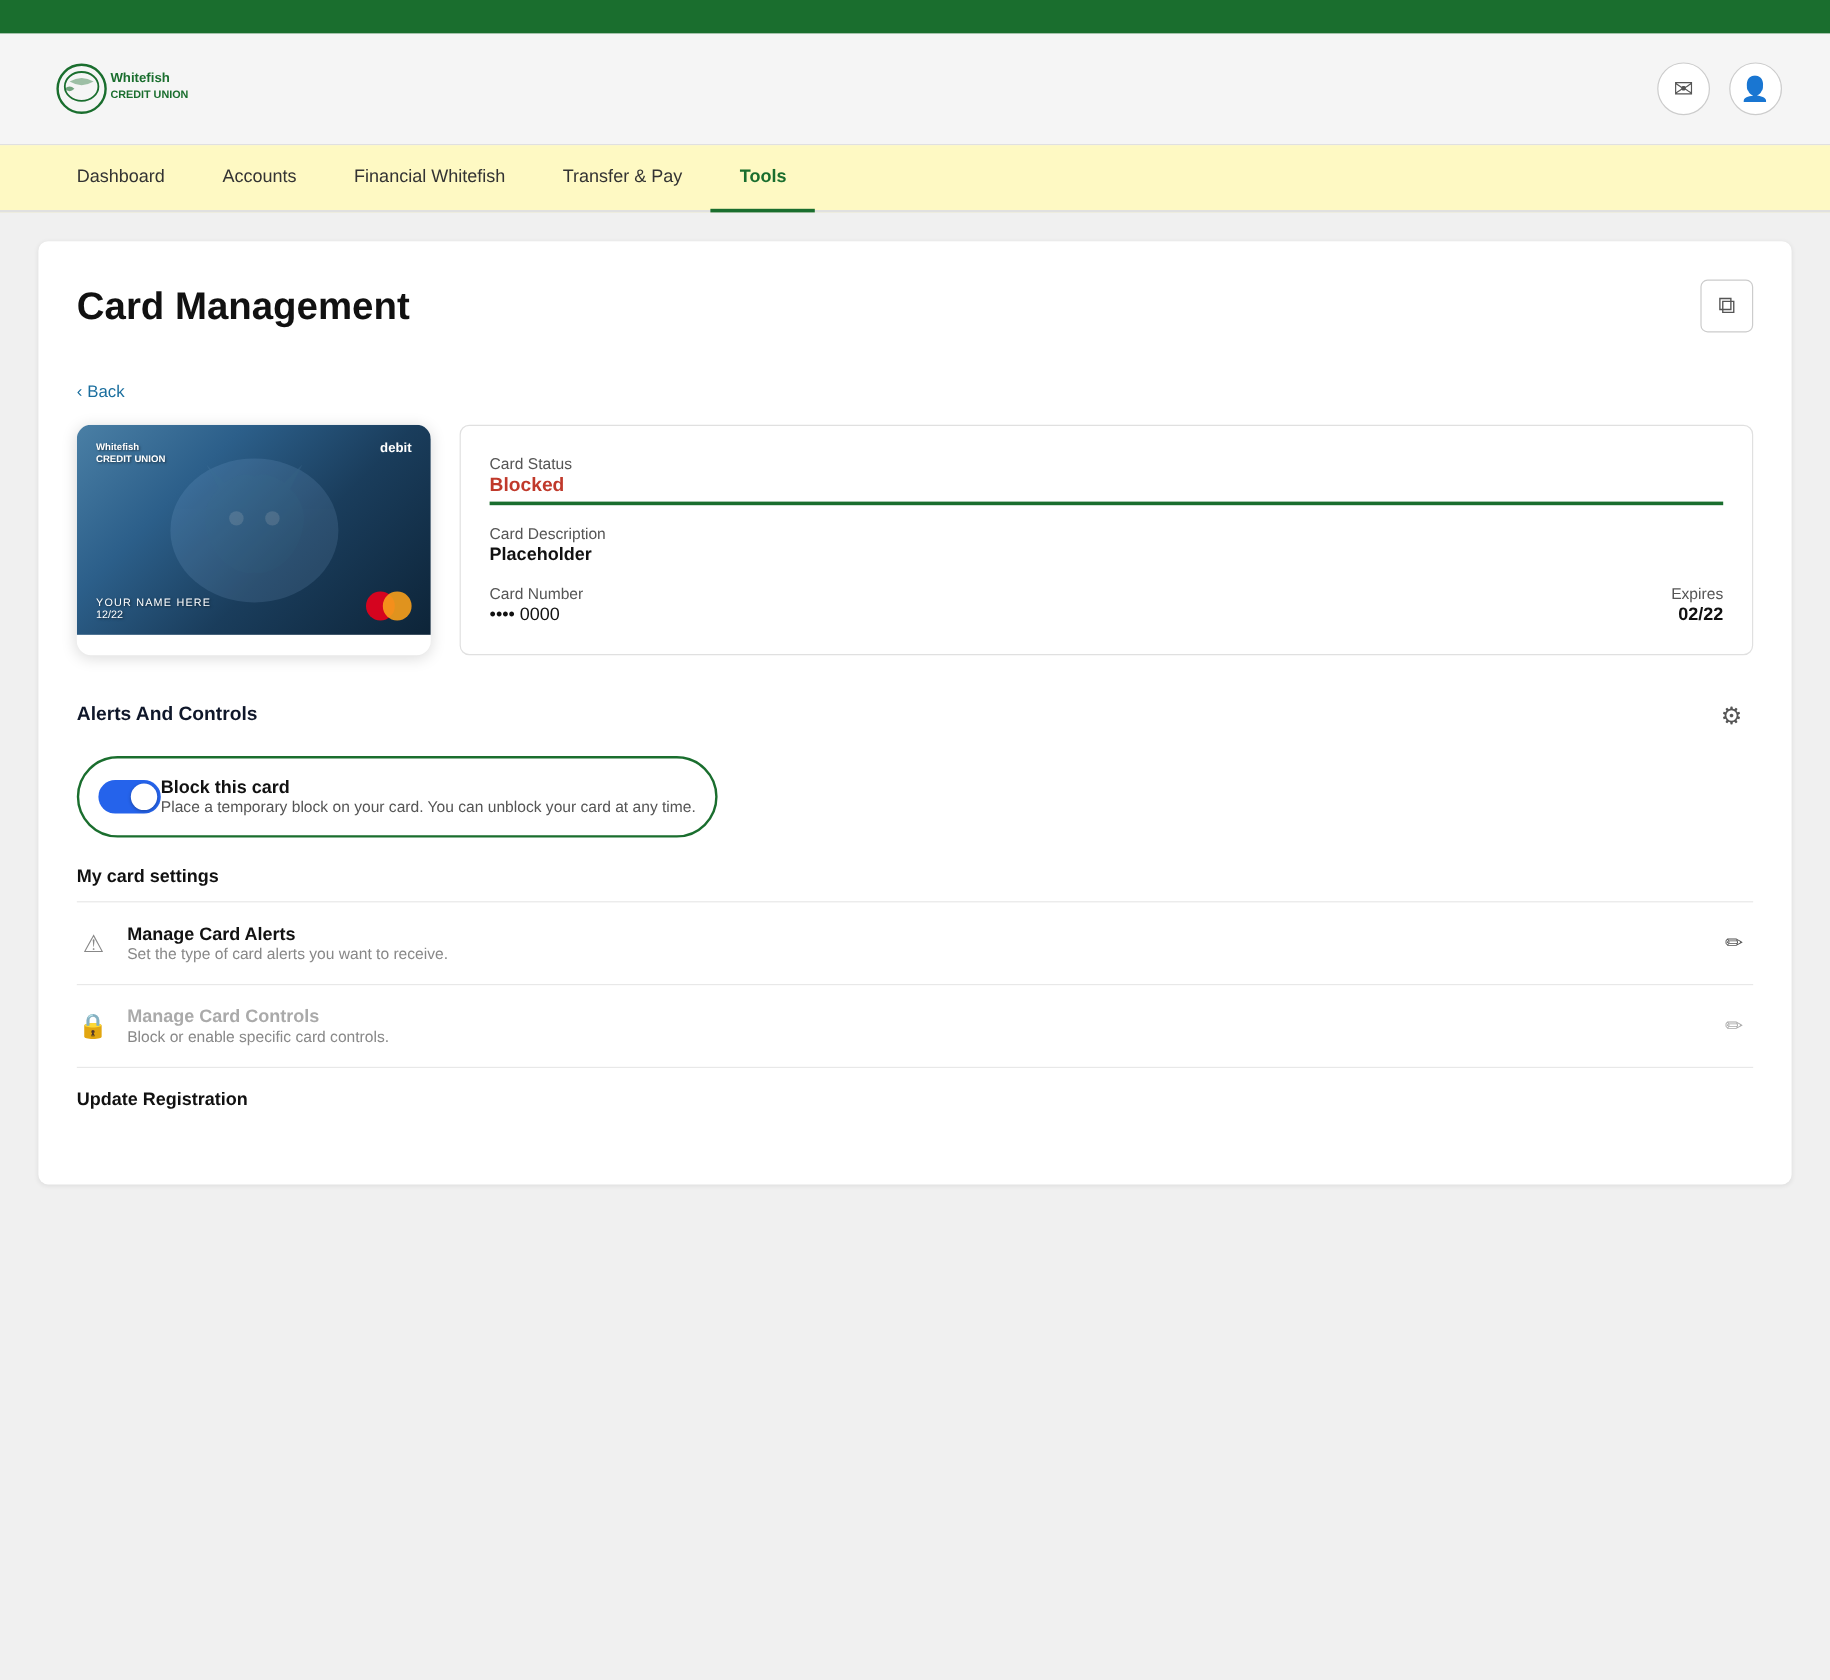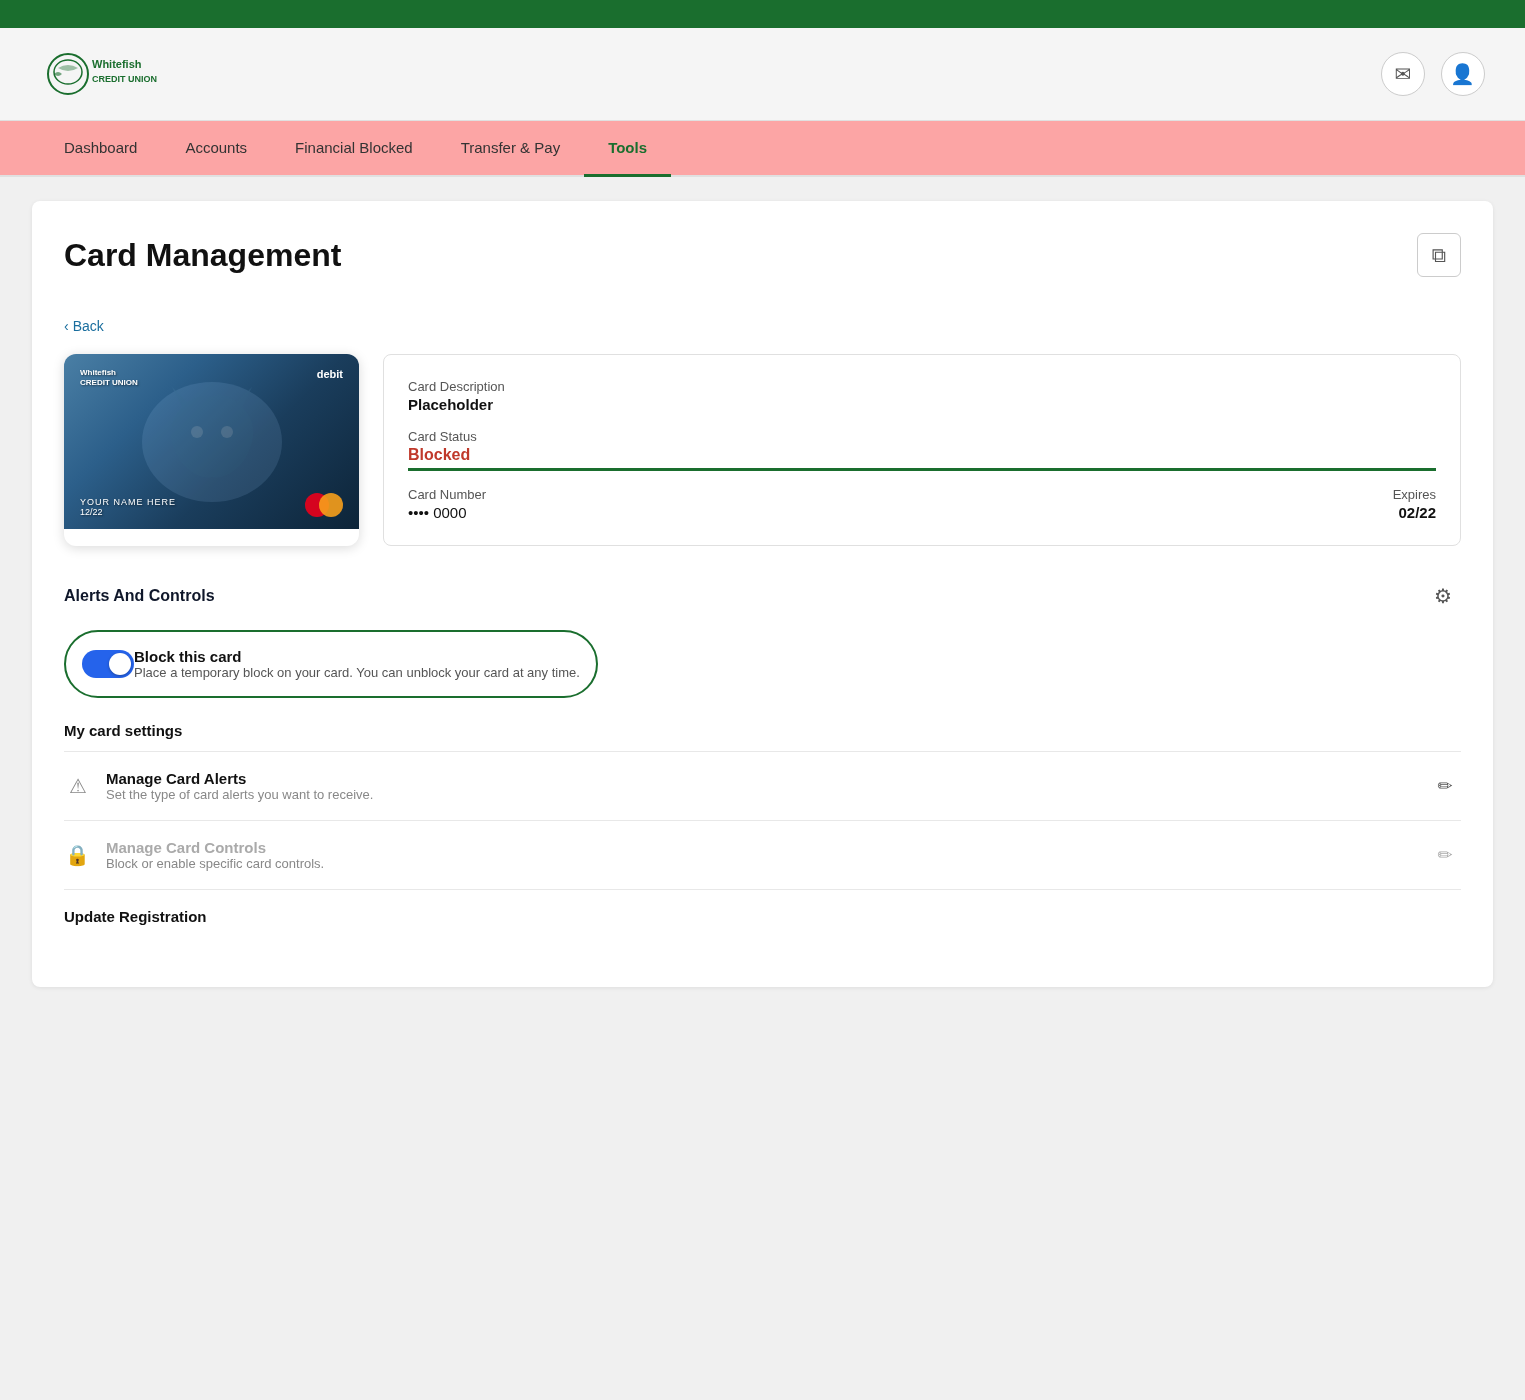--- a/index.html
+++ b/index.html
@@ -42,21 +42,21 @@
       display: flex;
       align-items: center;
       justify-content: center;
       cursor: pointer;
       font-size: 20px;
       color: #555;
     }
 
     
     .nav {
-      background: #fca5a5;
+      background: #fef9c3;
       display: flex;
       align-items: center;
       padding: 0 40px;
       border-bottom: 2px solid #e0e0e0;
       gap: 0;
     }
 
     .nav-item {
       padding: 18px 24px;
       cursor: pointer;
@@ -450,21 +450,21 @@
     </div>
     <div class="icon-btn">
       <span>👤</span>
     </div>
   </div>
 </div>
 
 <nav class="nav">
   <a class="nav-item">Dashboard</a>
   <a class="nav-item">Accounts</a>
-  <a class="nav-item">Financial Blocked</a>
+  <a class="nav-item">Financial Whitefish</a>
   <a class="nav-item">Transfer &amp; Pay</a>
   <a class="nav-item active">Tools</a>
 </nav>
 
 <div class="main">
   <div class="content-card">
 
     <div class="page-title-row">
       <h1 class="page-title">Card Management</h1>
       <div class="copy-icon-btn">
@@ -508,28 +508,28 @@
             <div class="card-mc-logo">
               <div class="mc-circle1"></div>
               <div class="mc-circle2"></div>
             </div>
           </div>
         </div>
       </div>
 
       <div class="card-info-panel">
         <div>
-          <div class="info-label">Card Description</div>
-          <div class="info-value">Placeholder</div>
-        </div>
-
-        <div>
           <div class="info-label">Card Status</div>
           <div class="status-blocked">Blocked</div>
           <div class="status-underline"></div>
+        </div>
+
+        <div>
+          <div class="info-label">Card Description</div>
+          <div class="info-value">Placeholder</div>
         </div>
 
         <div class="card-number-row">
           <div>
             <div class="info-label">Card Number</div>
             <div class="card-number-masked">•••• 0000</div>
           </div>
           <div class="card-expires-col">
             <div class="info-label">Expires</div>
             <div class="info-value">02/22</div>

